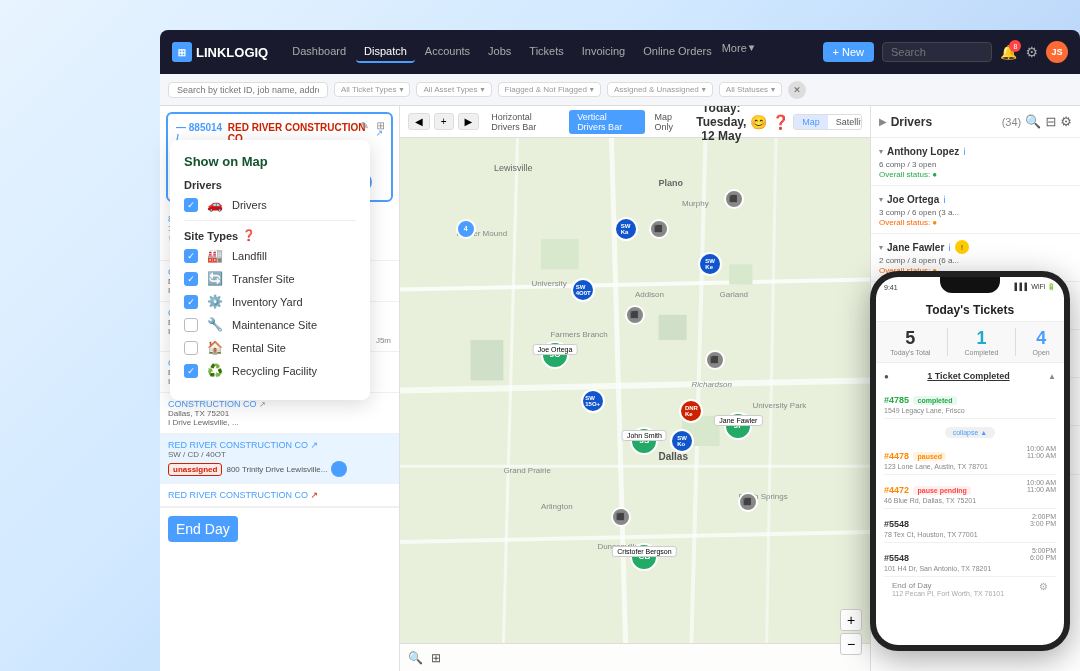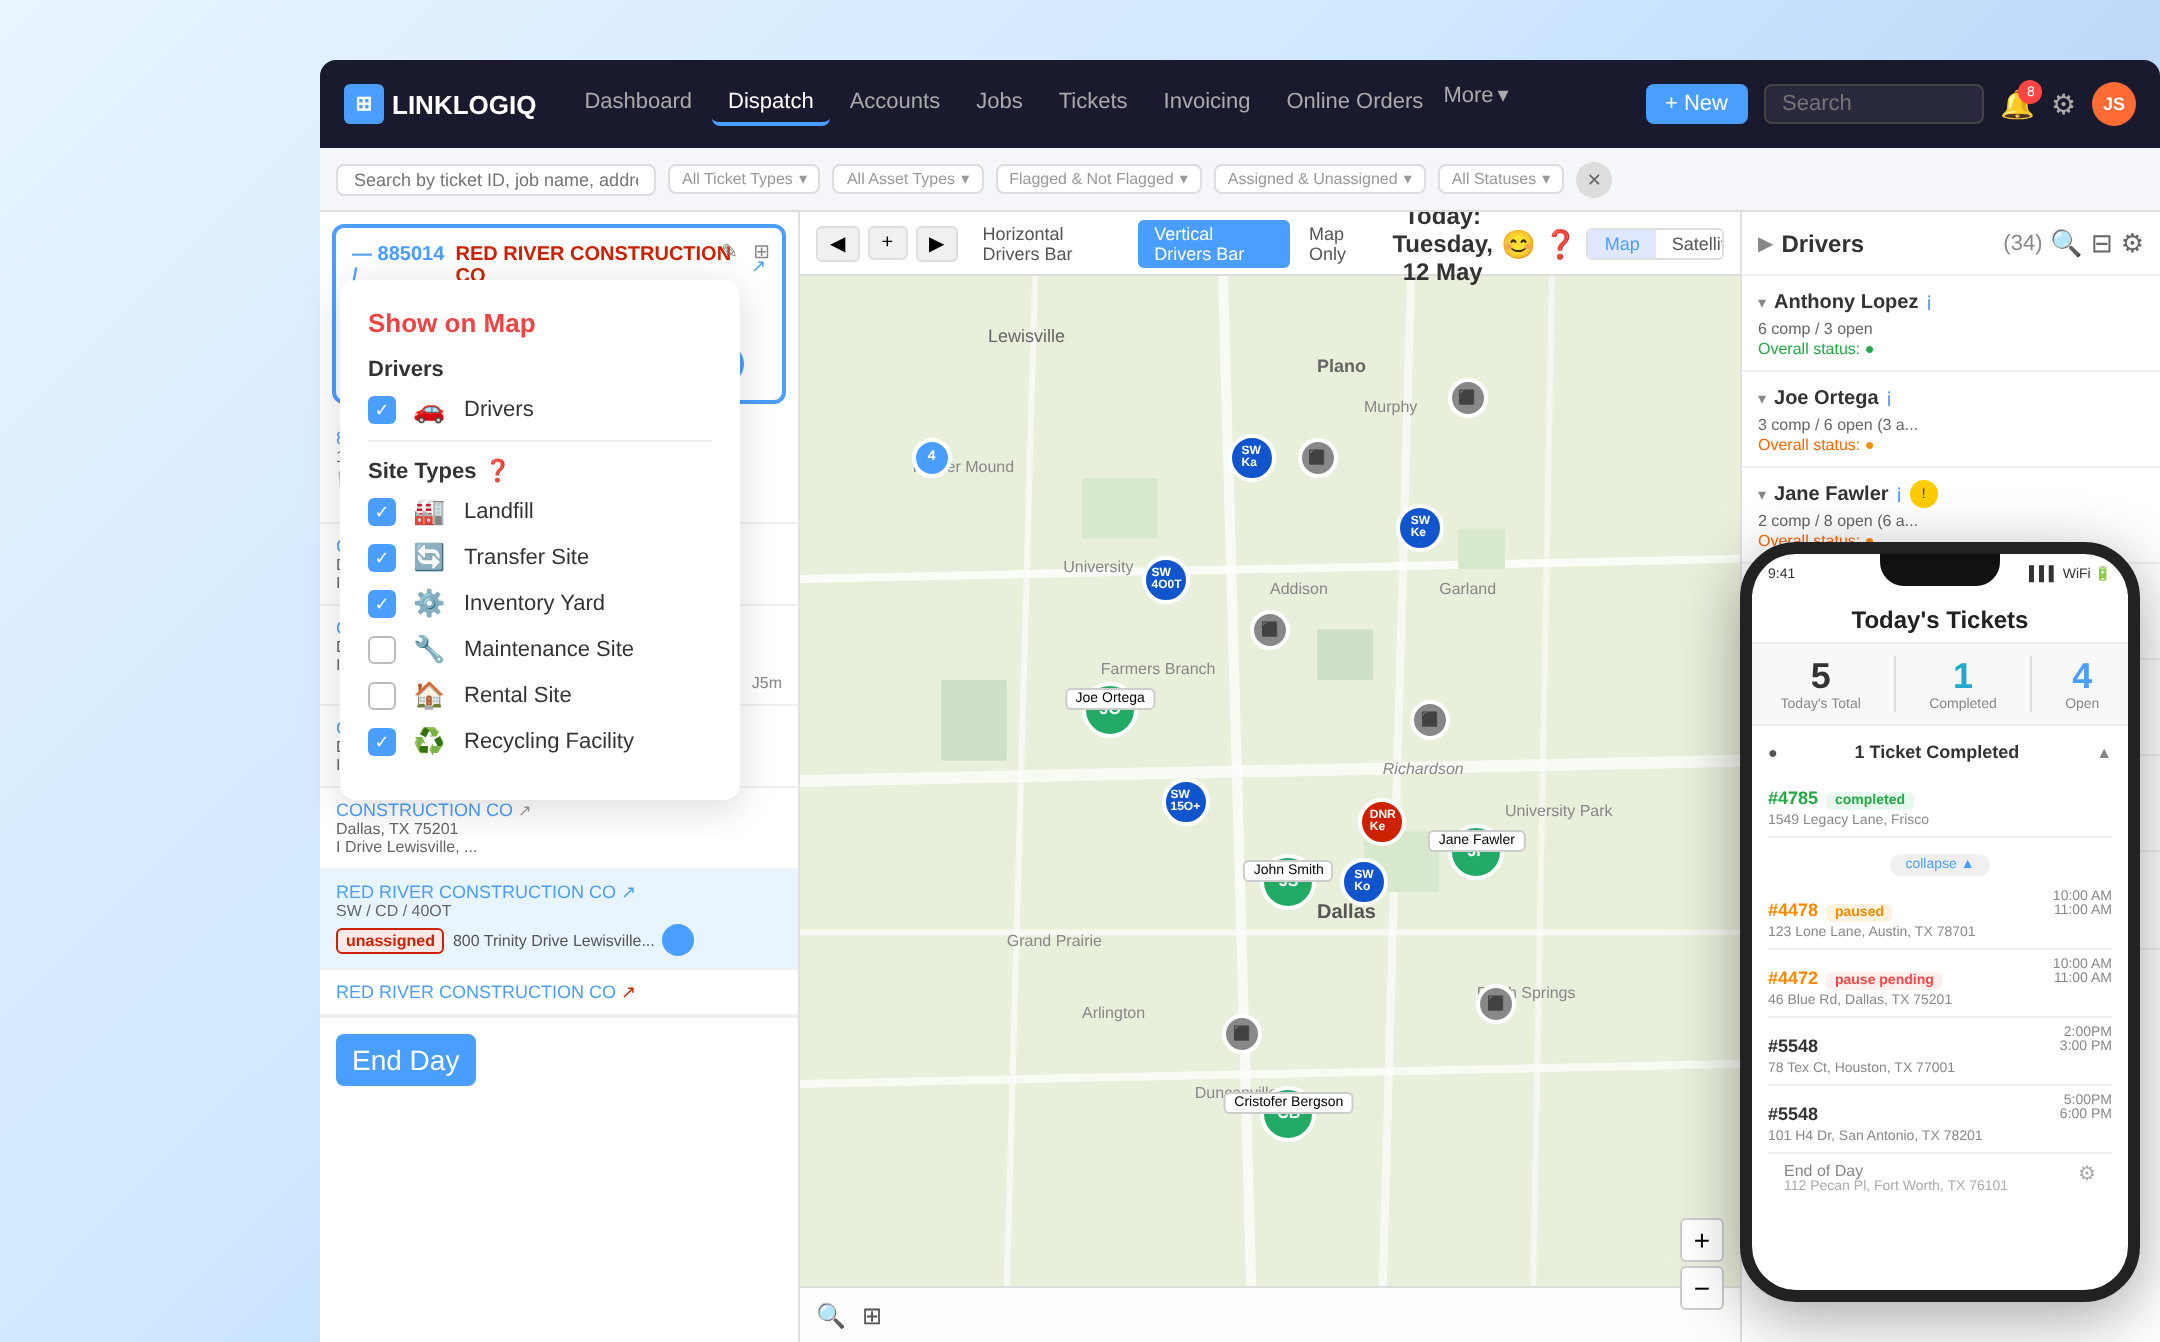--- a/index.html
+++ b/index.html
@@ -458,21 +458,21 @@
       width: 200px;
       background: white;
       border-radius: 8px;
       box-shadow: 0 4px 20px rgba(0,0,0,0.15);
       padding: 14px;
       z-index: 20;
     }
     .som-title {
       font-size: 13px;
       font-weight: 700;
-      color: #ef4444;
+      color: #14532d;
       margin-bottom: 10px;
     }
     .som-section-title {
       font-size: 11px;
       font-weight: 600;
       color: #333;
       margin-bottom: 6px;
       display: flex;
       align-items: center;
       gap: 4px;
@@ -594,20 +594,21 @@
     .phone-section-header {
       display: flex;
       align-items: center;
       justify-content: space-between;
       padding: 4px 0;
     }
     .phone-section-label {
       font-size: 9px;
       font-weight: 600;
       color: #333;
+      text-decoration: underline;
     }
     .phone-section-chevron {
       font-size: 8px;
       color: #888;
     }
     .phone-ticket {
       display: flex;
       justify-content: space-between;
       padding: 4px 0;
       border-bottom: 1px solid #f0f0f0;

